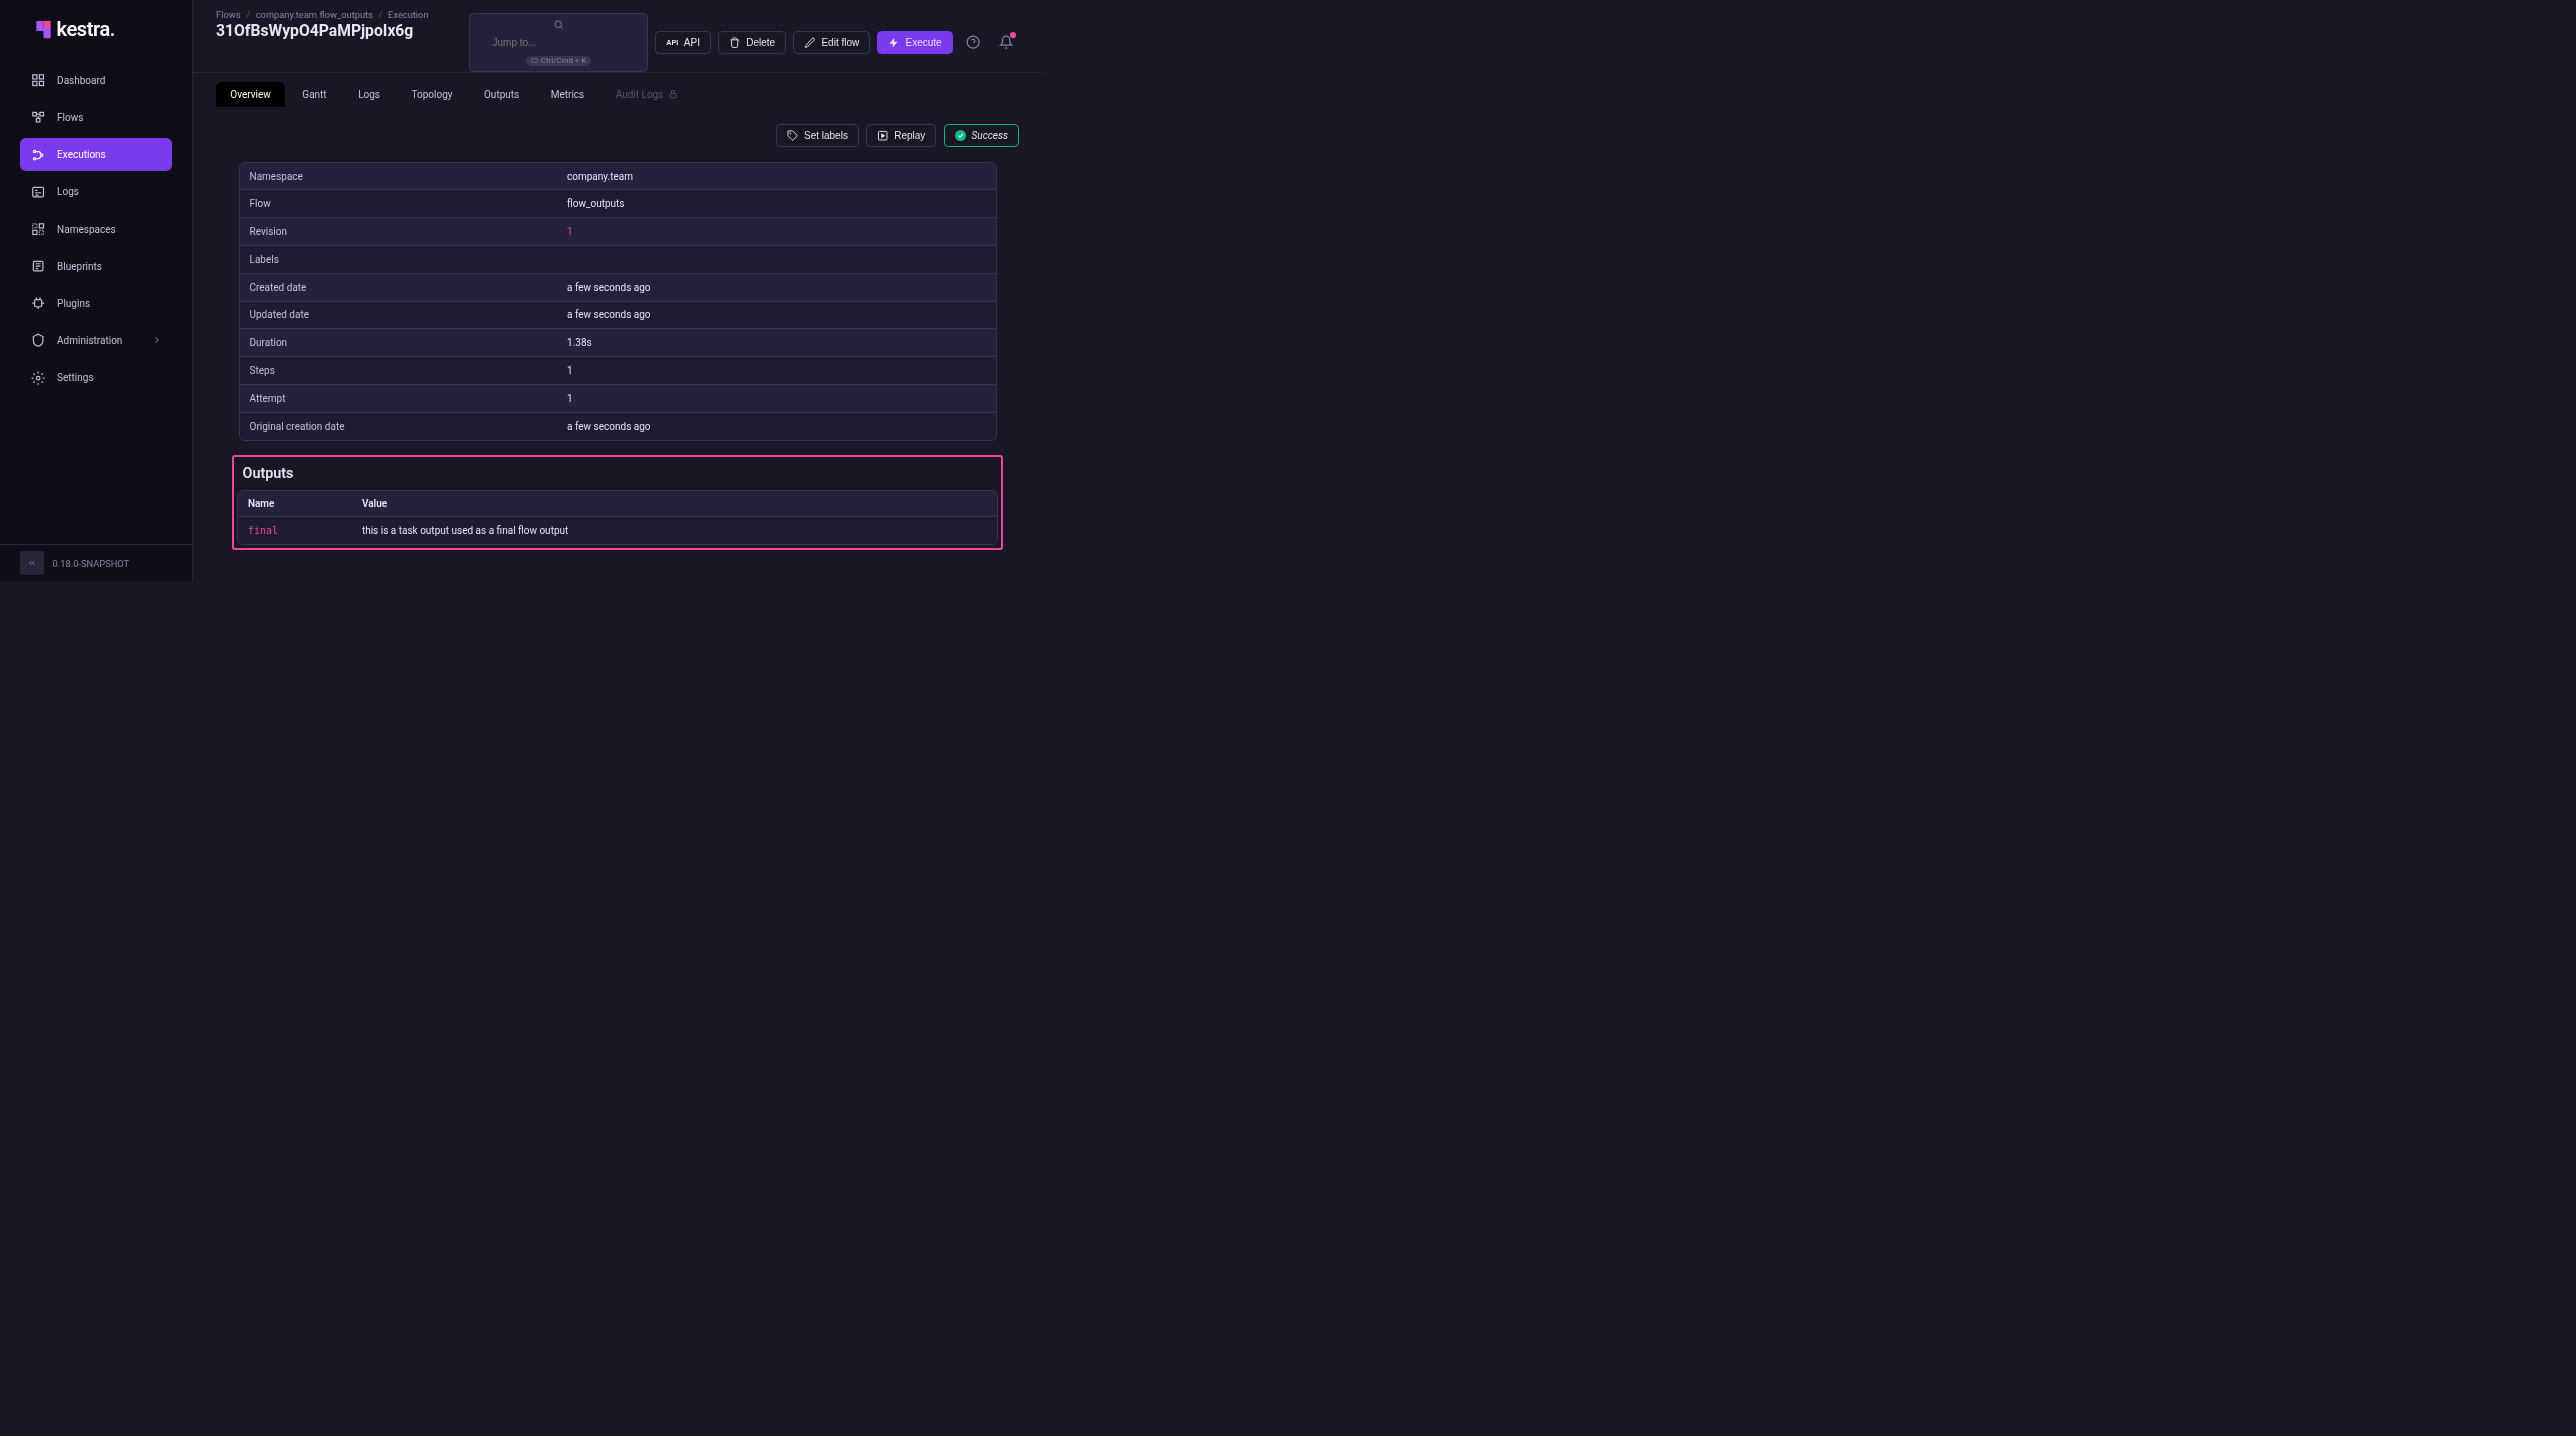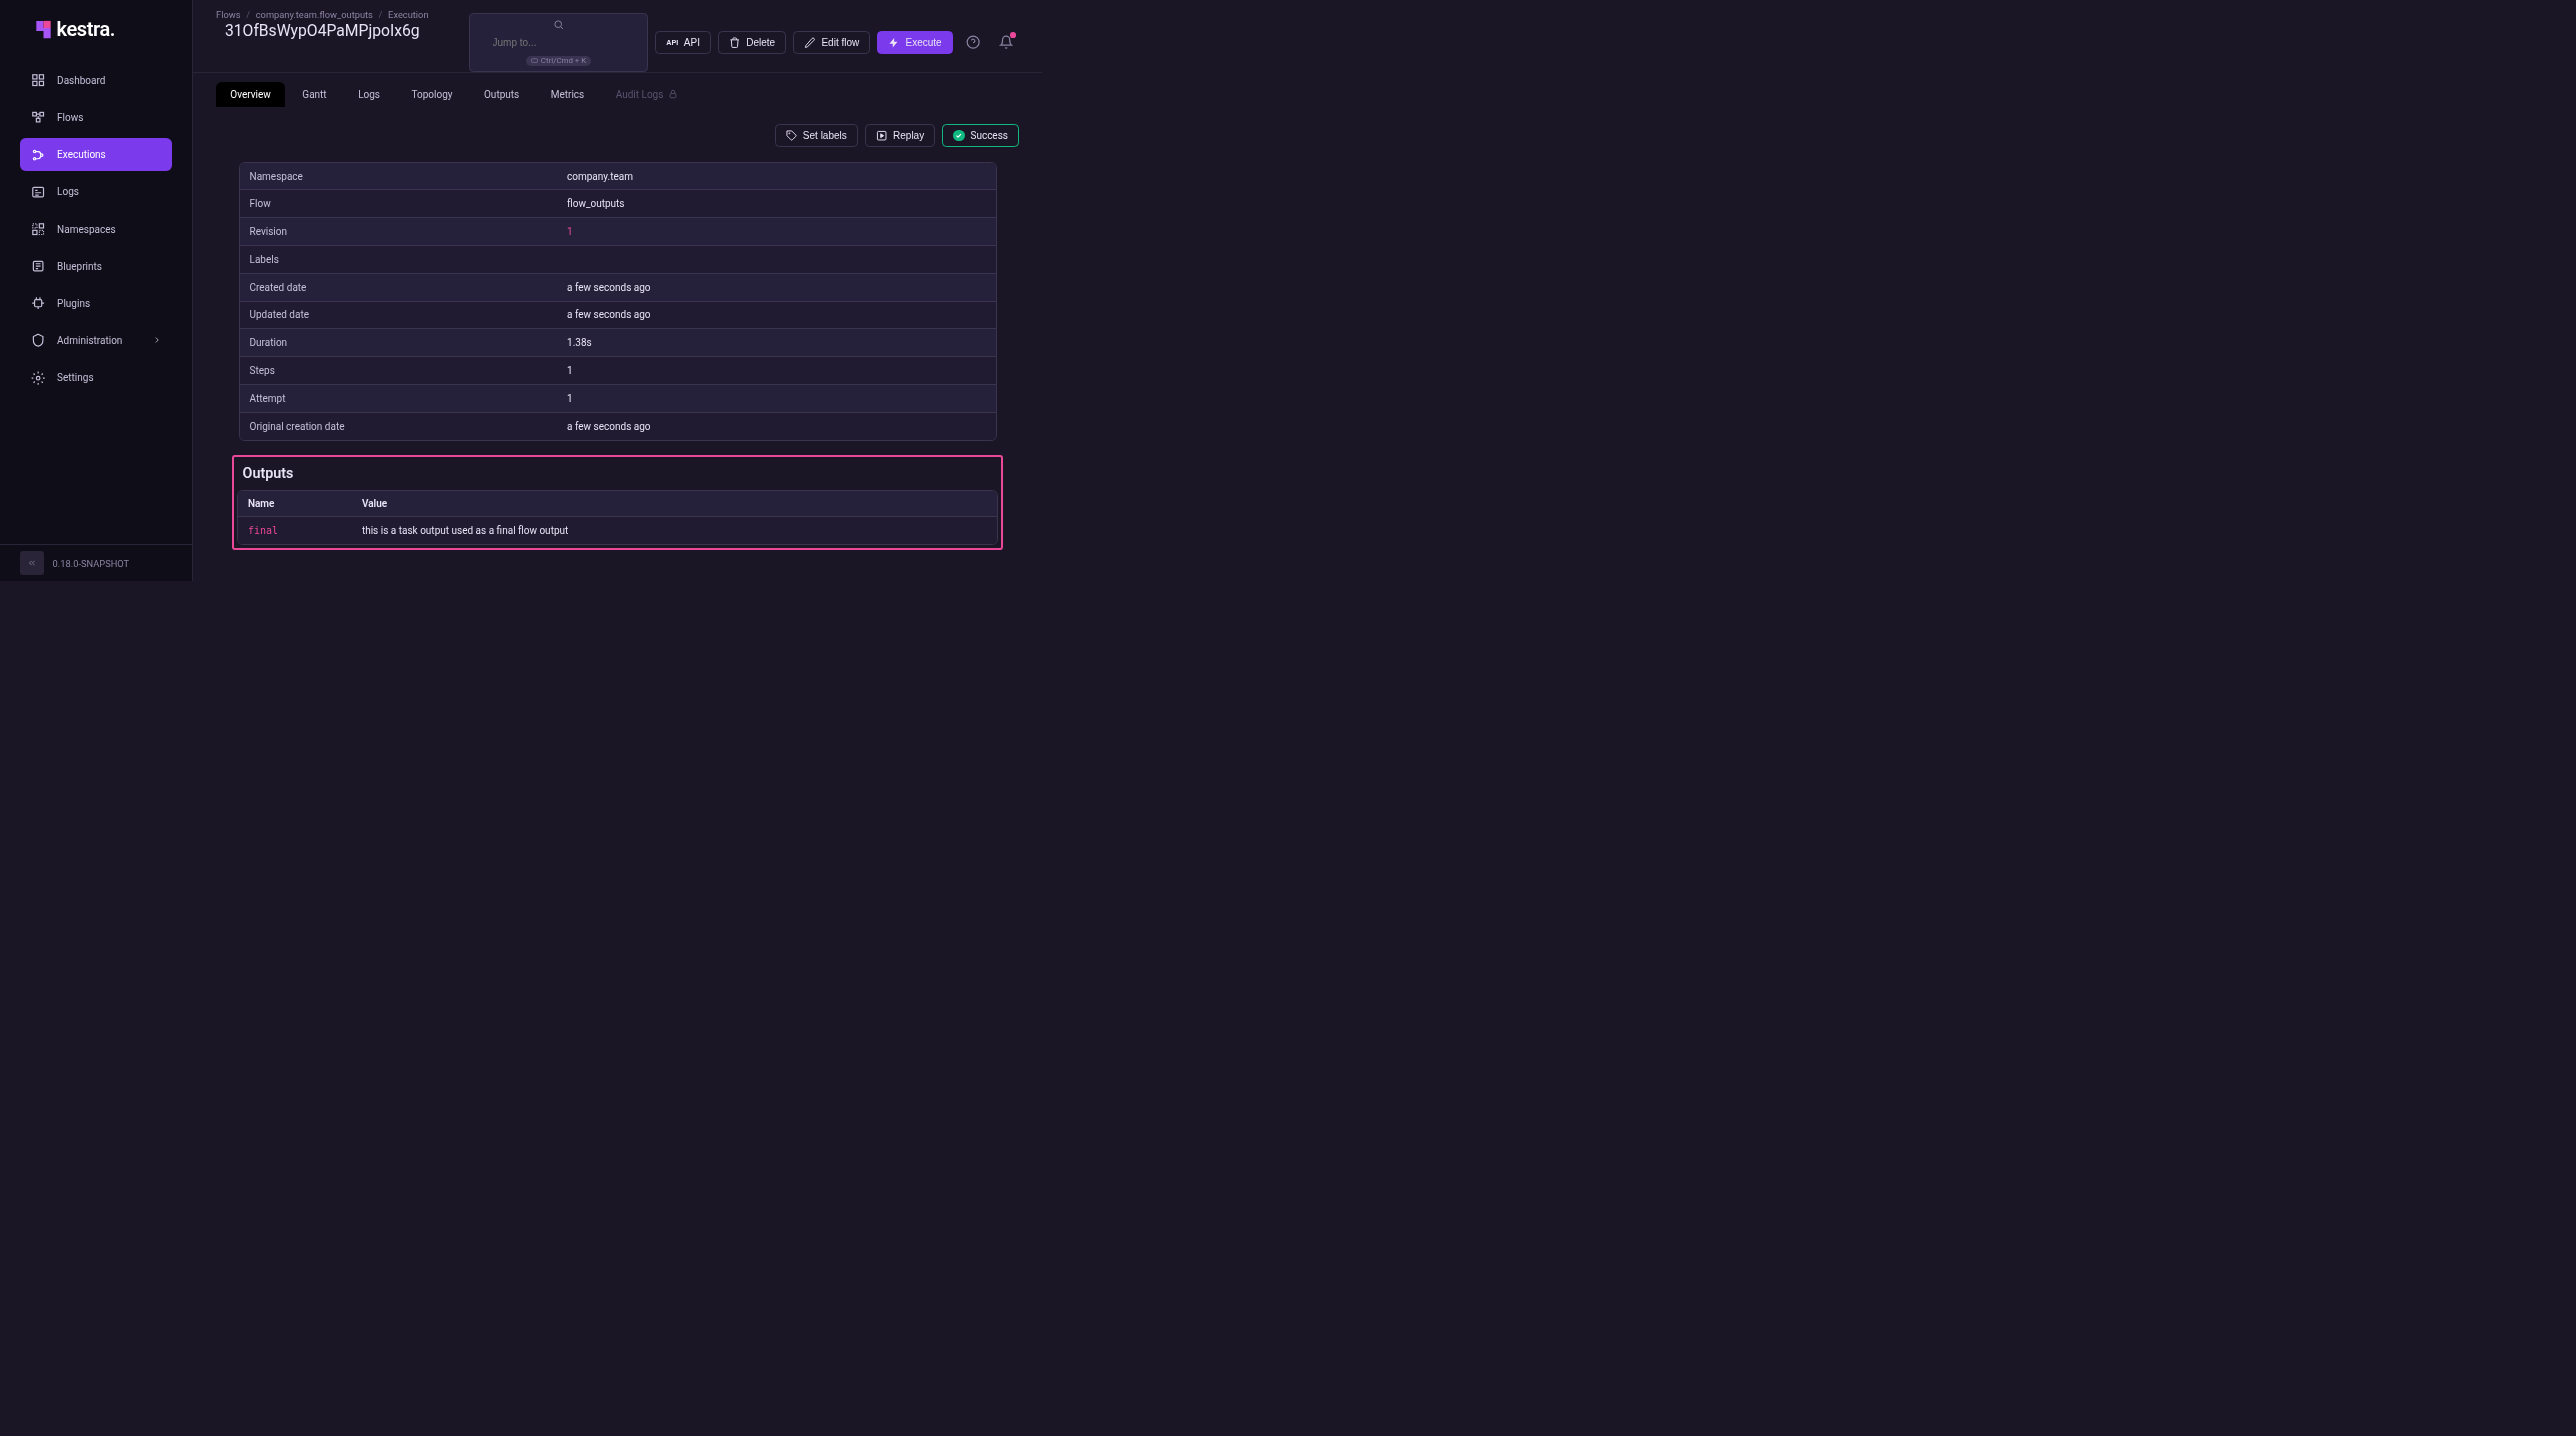--- a/index.html
+++ b/index.html
@@ -69,21 +69,21 @@
   padding: 8.6px 23px 0;
   display: flex;
   align-items: flex-start;
   gap: 11.4px;
   border-bottom: 0.7px solid #2a2438;
 }
 .header-left { flex: 0 0 auto; }
 .breadcrumb { display: flex; gap: 5.7px; font-size: 9.3px; color: #8b83a3; margin-bottom: 1.4px; }
 .breadcrumb span { cursor: pointer; }
 .breadcrumb .sep { color: #5a5370; }
-.page-title { font-size: 15.7px; font-weight: 400; color: #e8e3f5; margin-bottom: 8.6px; text-align: center; }
+.page-title { font-size: 15.7px; font-weight: 700; color: #e8e3f5; margin-bottom: 8.6px; }
 .header-right {
   margin-left: auto;
   display: flex;
   align-items: center;
   gap: 7.2px;
   padding-top: 4.3px;
 }
 .search-box {
   background: #26213a;
   border: 0.7px solid #3a3450;
@@ -155,20 +155,21 @@
   justify-content: flex-end;
   gap: 7.2px;
   margin-bottom: 14.3px;
 }
 .status-badge {
   border: 0.7px solid #10b981;
   border-radius: 4.3px;
   padding: 5px 10px;
   display: flex; align-items: center; gap: 5.7px;
   color: #e8e3f5;
+  font-style: italic;
 }
 .status-dot { width: 11.4px; height: 11.4px; background: #10b981; border-radius: 50%; display:flex;align-items:center;justify-content:center;}
 
 
 .info-table {
   border: 0.7px solid #3a3450;
   border-radius: 5.7px;
   overflow: hidden;
   margin: 0 auto 14.3px;
   width: 100%;

